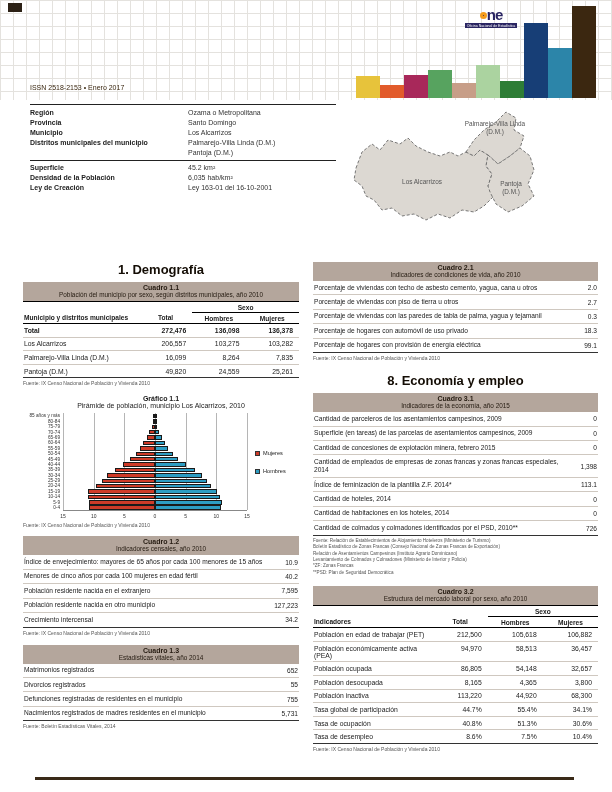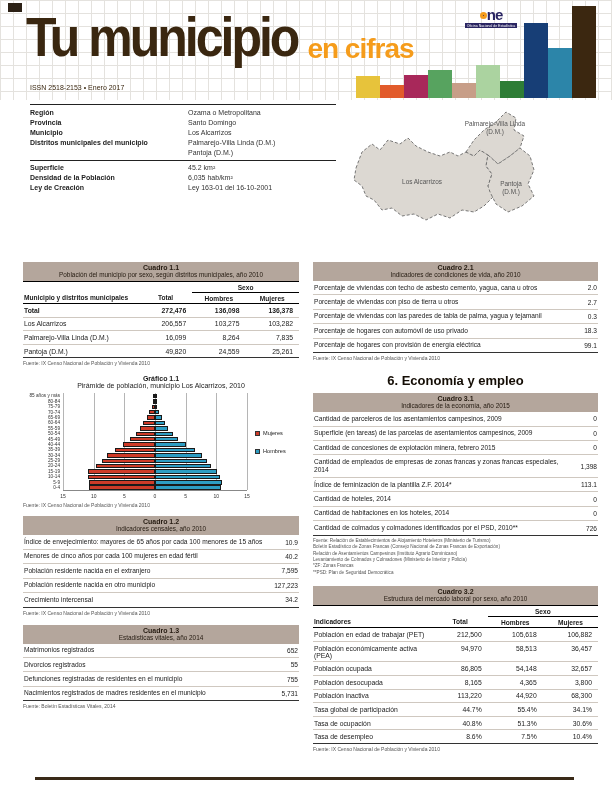--- a/index.html
+++ b/index.html
@@ -99,24 +99,20 @@
 
   .bottom-rule{position:absolute;left:35px;right:38px;bottom:12px;height:3.5px;background:#3a2a18;}
 </style>
 </head>
 <body>
 
 <div class="page">
 
   <header class="hdr">
     <div class="corner-mark"></div>
-    <div class="hdr-title-row">
-      <span class="t-main">Tu municipio</span>
-      <span class="t-accent">en cifras</span>
-    </div>
     <div class="issn">ISSN 2518-2153 • Enero 2017</div>
     <div class="one-logo">
       <div class="one-row">
         <span class="one-o"></span>
           <span class="one-txt">ne</span>
       </div>
       <div class="one-tag">Oficina Nacional de Estadística</div>
     </div>
     <div class="hbars" id="header-bars">
         <div class="hbar" style="height: 22px; background: rgb(231, 195, 59);"></div>
@@ -176,20 +172,21 @@
       <text x="157" y="34">(D.M.)</text>
       <text x="84" y="84">Los Alcarrizos</text>
       <text x="173" y="86">Pantoja</text>
       <text x="173" y="94">(D.M.)</text>
     </svg>
   </figure>
 
   <div class="cols">
 
     <div class="col-l">
+      <h2 class="sec-title">1. Demografía</h2>
 
       <div class="cuadro">
         <div class="band">
           <div class="band-t">Cuadro 1.1</div>
           <div class="band-s">Población del municipio por sexo, según distritos municipales, año 2010</div>
         </div>
         <div class="t4head">
           <div class="th-nm">Municipio y distritos municipales</div>
           <div class="th-tot">Total</div>
           <div class="th-sx">
@@ -511,21 +508,21 @@
               <div class="kval">18.3</div>
             </div>
             <div class="krow">
               <div class="klab">Porcentaje de hogares con provisión de energía eléctrica</div>
               <div class="kval">99.1</div>
             </div>
           </div>
         <div class="fuente">Fuente: IX Censo Nacional de Población y Vivienda 2010</div>
       </div>
 
-      <h2 class="sec-title" style="margin-top:12px;">6. Economía y empleo</h2>
+      <h2 class="sec-title" style="margin-top:12px;">8. Economía y empleo</h2>
 
       <div class="cuadro">
         <div class="band">
           <div class="band-t">Cuadro 3.1</div>
           <div class="band-s">Indicadores de la economía, año 2015</div>
         </div>
         <div class="kbody">
             <div class="krow">
               <div class="klab">Cantidad de parceleros de los asentamientos campesinos, 2009</div>
               <div class="kval">0</div>

